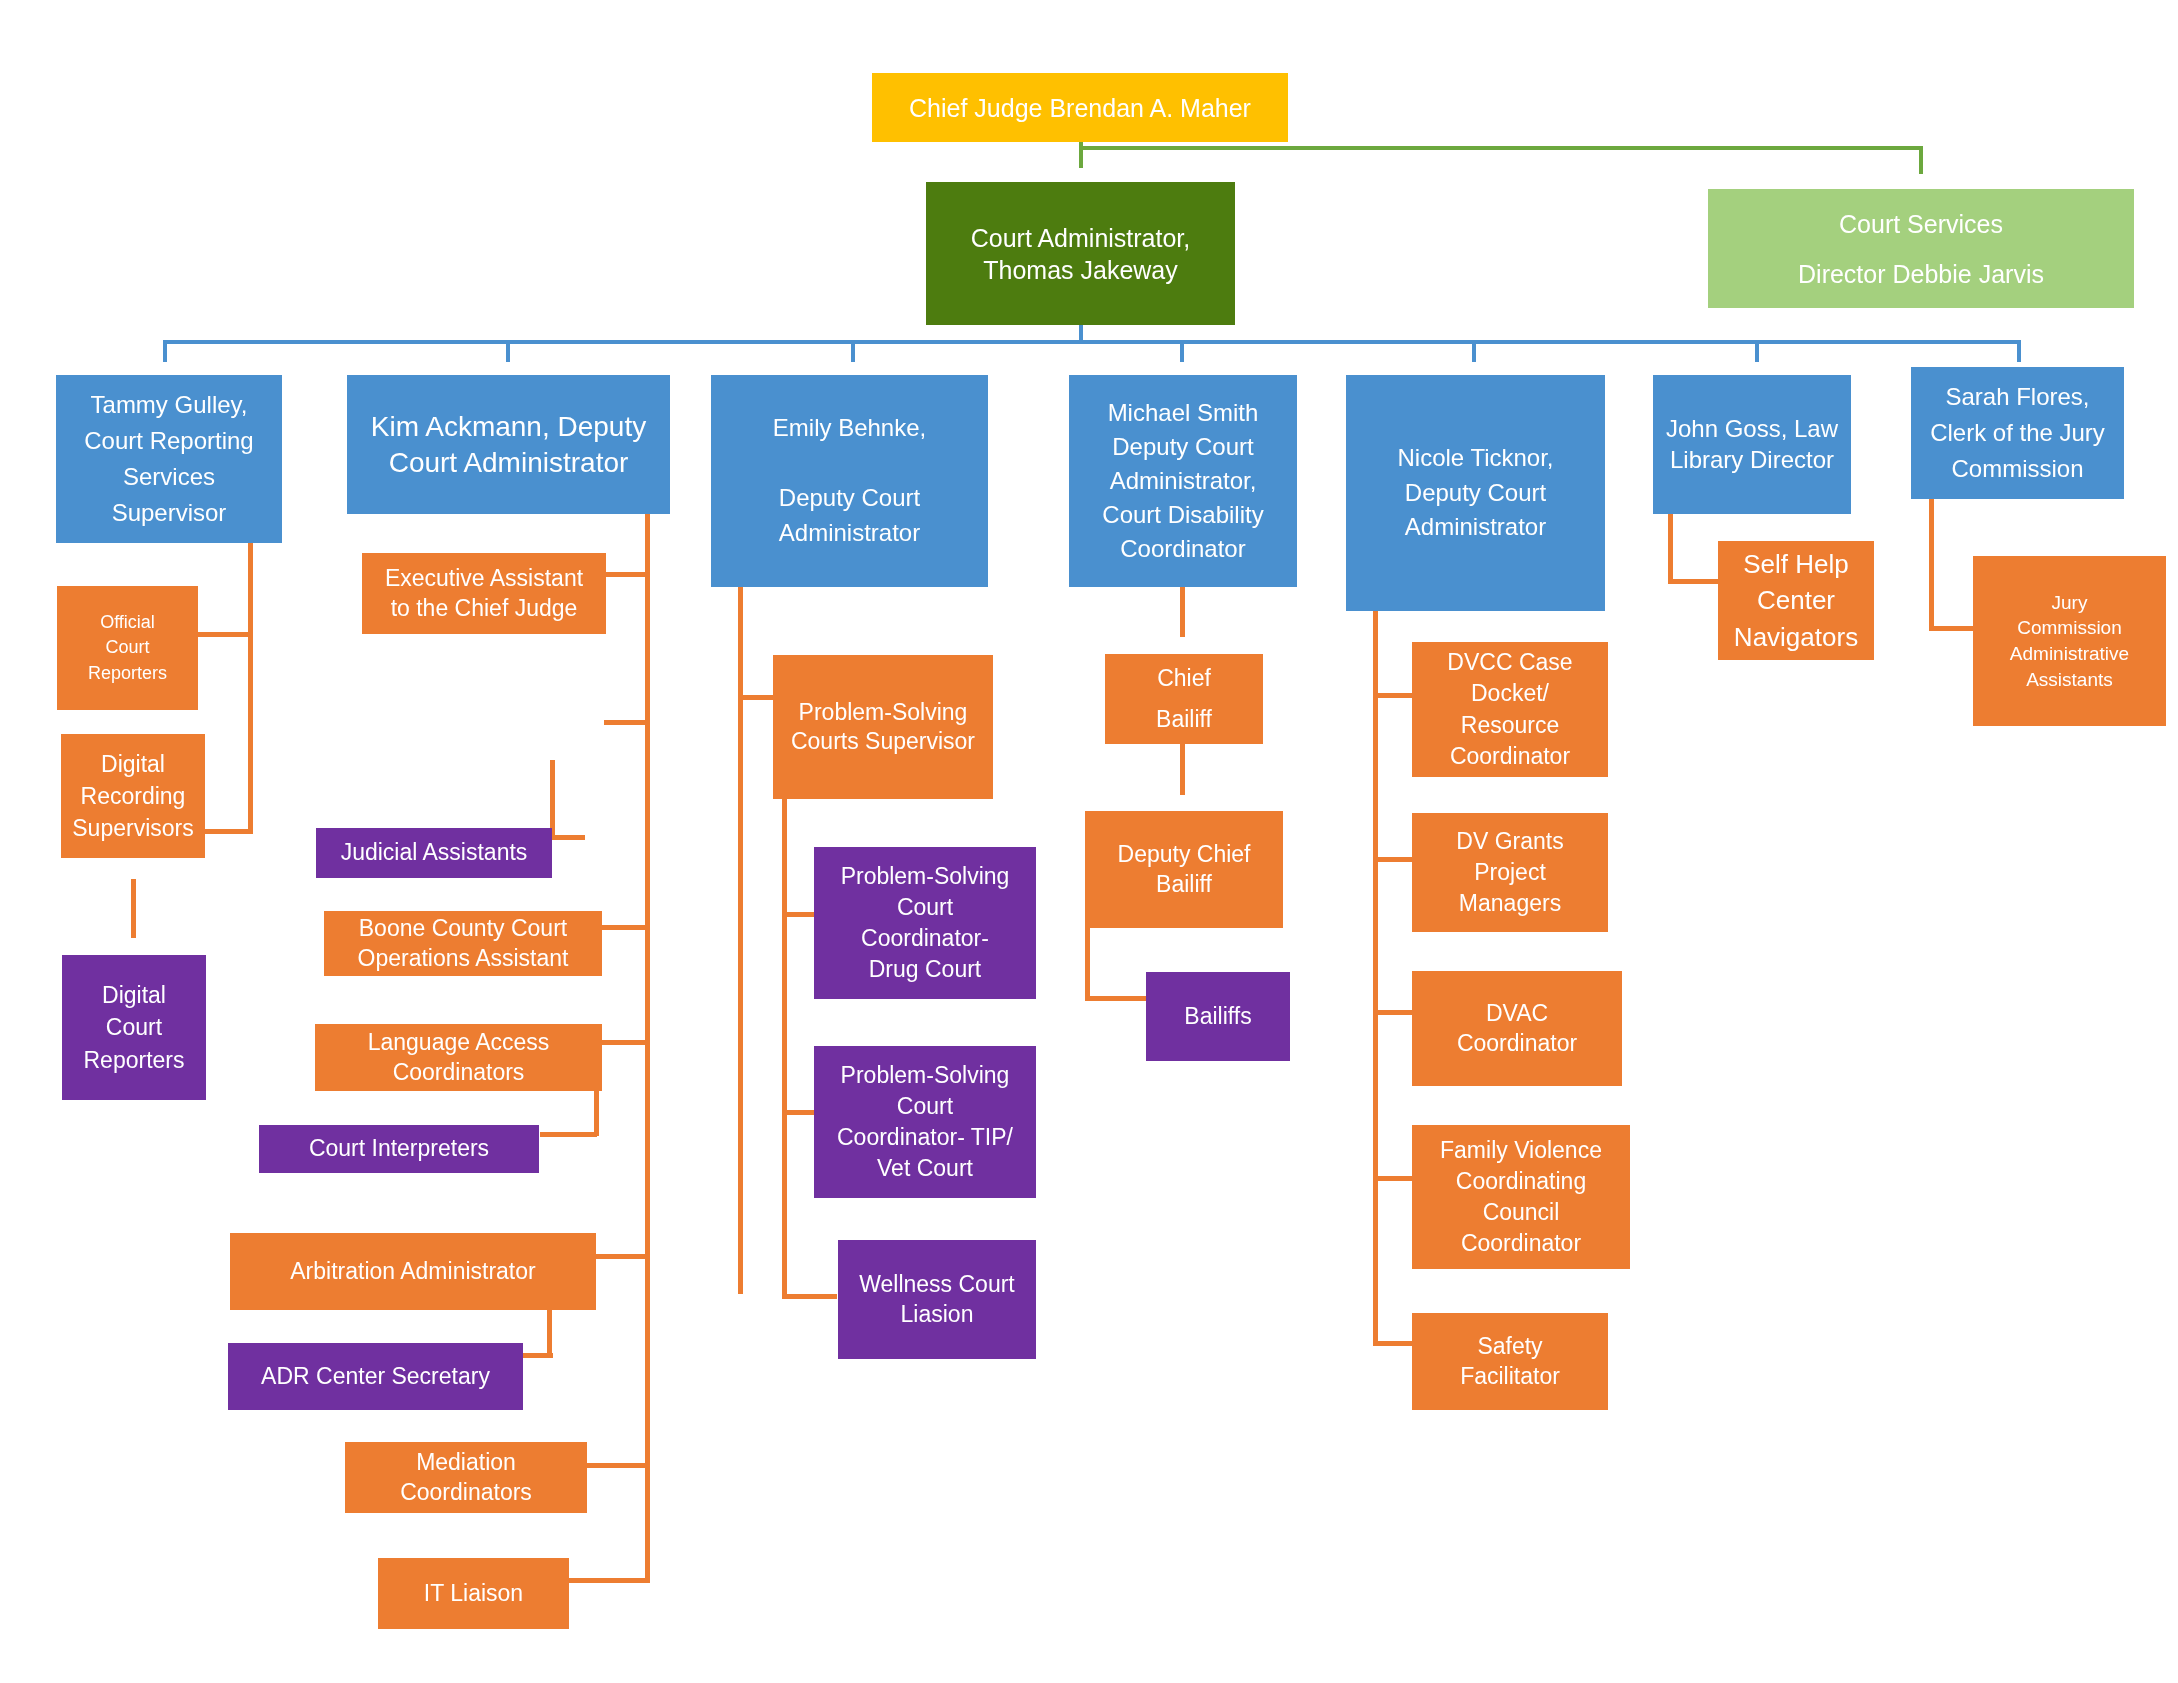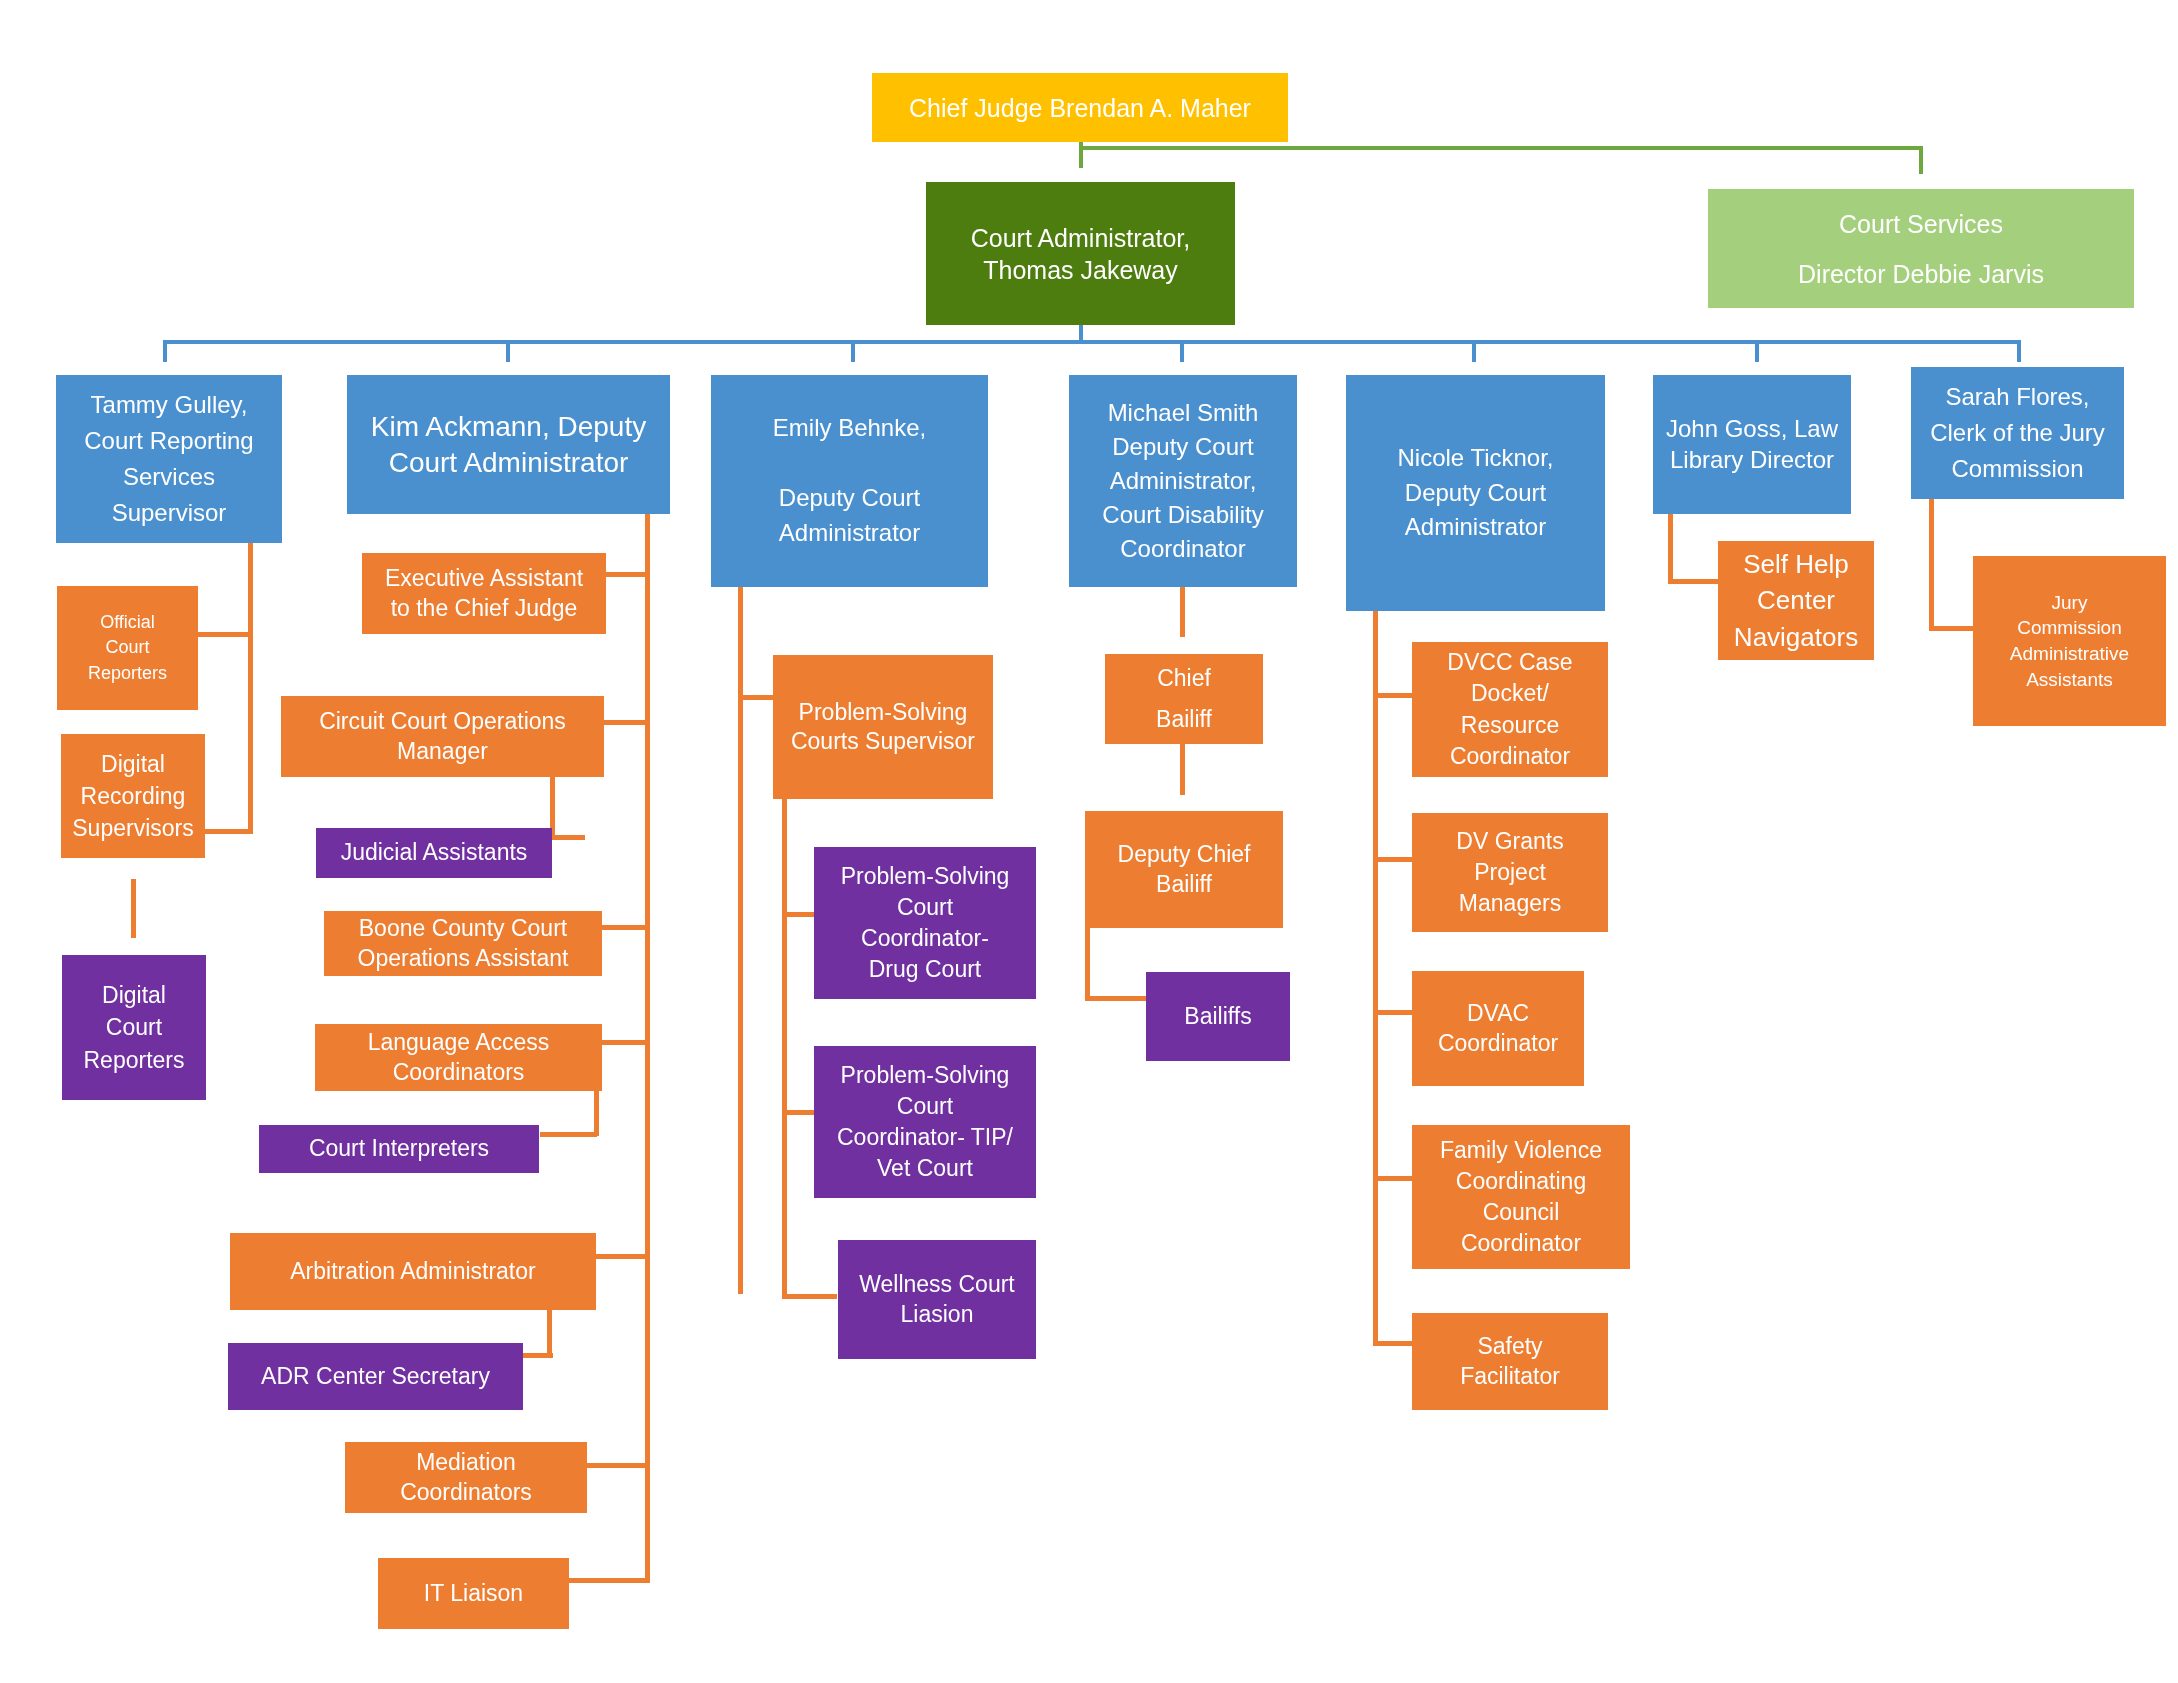--- a/index.html
+++ b/index.html
@@ -163,22 +163,20 @@
 Recording
 Supervisors</div>
 
   <div class="node n-purple" style="left:62px; top:939px; width:144px; height:145px; font-size:23px; line-height:1.4;">Digital
 Court
 Reporters</div>
 
   <div class="node n-orange" style="left:362px; top:537px; width:244px; height:81px; font-size:23px;">Executive Assistant
 to the Chief Judge</div>
 
-  <div class="node n-orange" style="left:281px; top:680px; width:323px; height:81px; font-size:23px;">Circuit Court Operations
-Manager</div>
 
   <div class="node n-purple" style="left:316px; top:812px; width:236px; height:50px; font-size:23px;">Judicial Assistants</div>
 
   <div class="node n-orange" style="left:324px; top:895px; width:278px; height:65px; font-size:23px;">Boone County Court
 Operations Assistant</div>
 
   <div class="node n-orange" style="left:315px; top:1008px; width:287px; height:67px; font-size:23px;">Language Access
 Coordinators</div>
 
   <div class="node n-purple" style="left:259px; top:1109px; width:280px; height:48px; font-size:23px;">Court Interpreters</div>
@@ -218,21 +216,21 @@
 
   <div class="node n-orange" style="left:1412px; top:626px; width:196px; height:135px; font-size:23px; line-height:1.35;">DVCC Case
 Docket/
 Resource
 Coordinator</div>
 
   <div class="node n-orange" style="left:1412px; top:797px; width:196px; height:119px; font-size:23px; line-height:1.35;">DV Grants
 Project
 Managers</div>
 
-  <div class="node n-orange" style="left:1412px; top:955px; width:172px; height:115px; font-size:23px;">DVAC
+  <div class="node n-orange" style="left:1412px; top:955px; width:210px; height:115px; font-size:23px;">DVAC
 Coordinator</div>
 
   <div class="node n-orange" style="left:1412px; top:1109px; width:218px; height:144px; font-size:23px; line-height:1.35;">Family Violence
 Coordinating
 Council
 Coordinator</div>
 
   <div class="node n-orange" style="left:1412px; top:1297px; width:196px; height:97px; font-size:23px;">Safety
 Facilitator</div>
 

